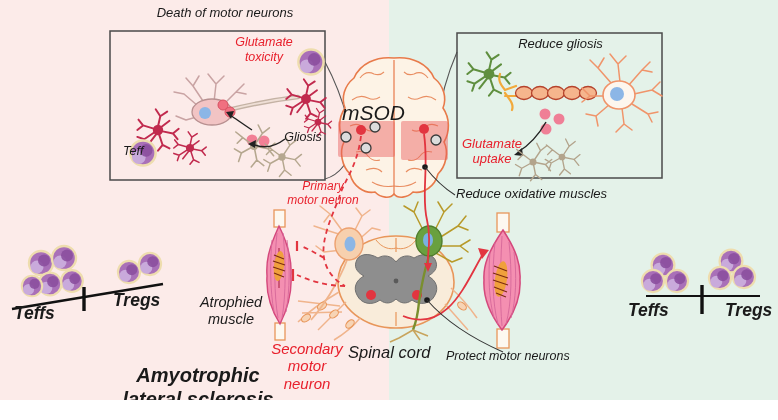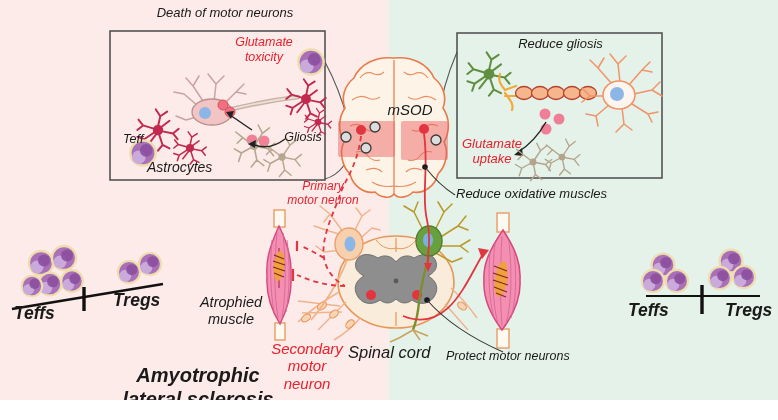--- a/index.html
+++ b/index.html
@@ -250,24 +250,23 @@
     <use href="#tcell" transform="translate(720,278) scale(0.92)"></use>
     <use href="#tcell" transform="translate(744,277) scale(0.92)"></use>
     <line x1="646" y1="296" x2="760" y2="296" stroke="#111" stroke-width="2.2"></line>
     <line x1="702" y1="285" x2="702" y2="314" stroke="#111" stroke-width="3.4"></line>
   </g>
 </svg>
 
 <div class="lbl" style="left:118px;top:5px;width:214px;font-size:13px;">Death of motor neurons</div>
 <div class="lbl red" style="left:220px;top:35px;width:88px;font-size:12.5px;">Glutamate
 toxicity</div>
-<div class="lbl left-al" style="left:123px;top:132px;width:32px;font-size:12.5px;">Teff</div>
-<div class="lbl left-al" style="left:147px;top:159px;width:90px;font-size:14px;">Astrocytes</div>
+<div class="lbl left-al" style="left:123px;top:144px;width:32px;font-size:12.5px;">Teff</div>
 <div class="lbl" style="left:279px;top:130px;width:48px;font-size:12.5px;">Gliosis</div>
-<div class="lbl" style="left:342px;top:101px;width:54px;font-size:15px;margin-left:41px;">mSOD</div>
+<div class="lbl" style="left:342px;top:101px;width:54px;font-size:21px;">mSOD</div>
 <div class="lbl" style="left:488px;top:36px;width:145px;font-size:13px;">Reduce gliosis</div>
 <div class="lbl red" style="left:452px;top:136px;width:80px;font-size:13px;">Glutamate
 uptake</div>
 <div class="lbl left-al" style="left:456px;top:186px;width:170px;font-size:13px;">Reduce oxidative muscles</div>
 <div class="lbl red" style="left:281px;top:180px;width:84px;font-size:12px;">Primary
 motor neuron</div>
 <div class="lbl red" style="left:265px;top:340px;width:84px;font-size:15px;">Secondary
 motor neuron</div>
 <div class="lbl" style="left:195px;top:294px;width:72px;font-size:14.5px;">Atrophied
 muscle</div>

